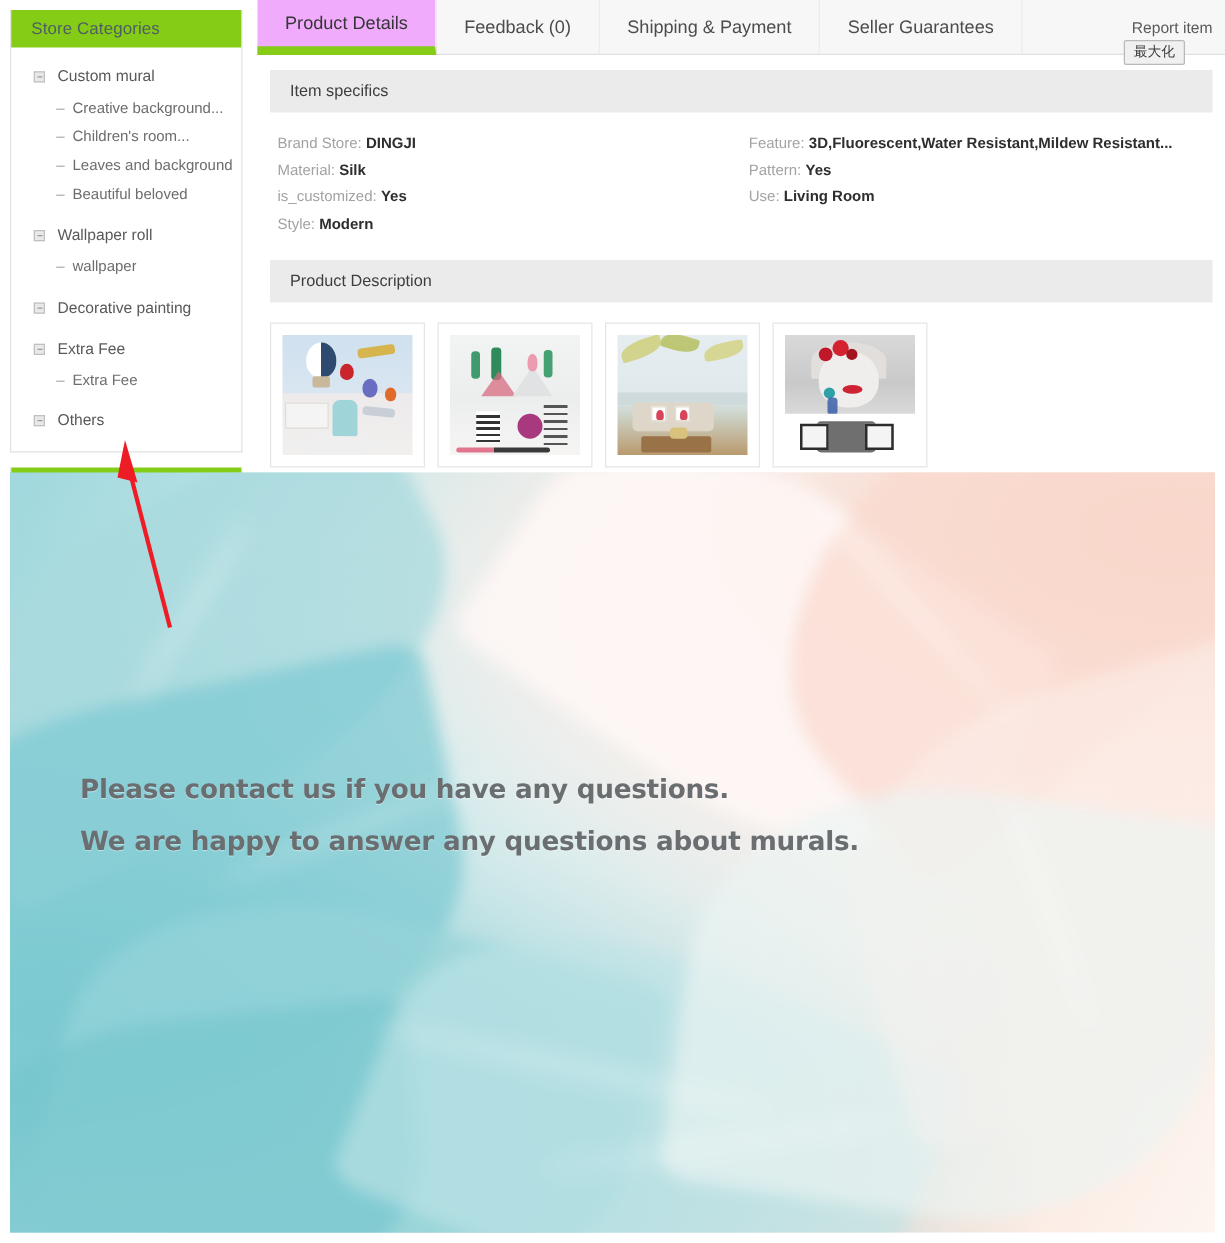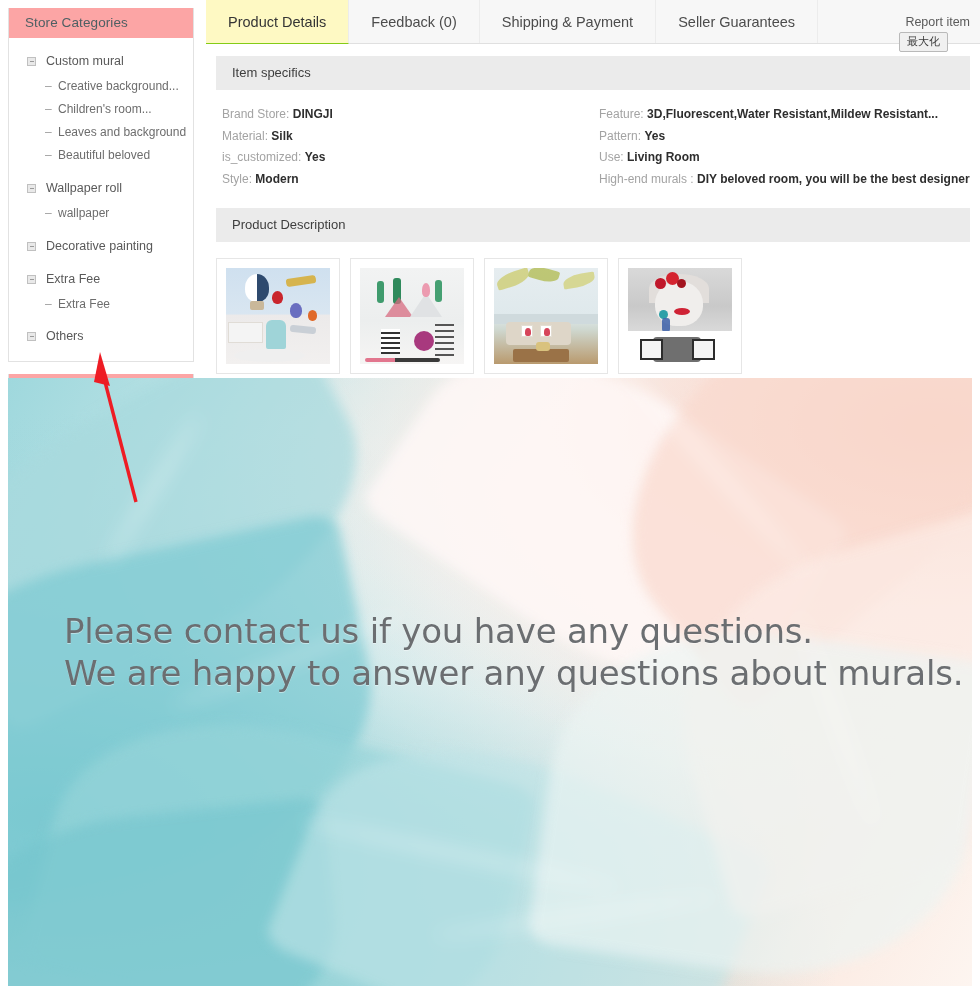--- a/index.html
+++ b/index.html
@@ -32,21 +32,21 @@
     left: 8px; top: 8px;
     width: 186px;
   }
   .side-panel {
     background: #ffffff;
     border: 1px solid #e2e2e2;
     border-top: none;
     margin-bottom: 12px;
   }
   .side-head {
-    background: #fca5a5;
+    background: #84cc16;
     color: #4e5f63;
     font-size: 13.5px;
     padding: 8px 0 8px 16px;
     letter-spacing: .1px;
     height: 30px;
     line-height: 14px;
   }
   .side-body { padding: 10px 0 12px 0; }
 
   .cat-row {
@@ -144,23 +144,23 @@
   .tab {
     display: flex;
     align-items: center;
     padding: 0 22px;
     font-size: 14.5px;
     color: #4c4c4c;
     cursor: pointer;
     border-right: 1px solid #ececec;
   }
   .tab.active {
-    background: #fef9c3;
+    background: #f0abfc;
     color: #353535;
-    border-bottom: 1px solid #84cc16;
+    border-bottom: 7px solid #84cc16;
     margin-bottom: -1px;
   }
   .report-item {
     margin-left: auto;
     display: flex;
     align-items: center;
     padding: 0 10px 0 0;
     font-size: 12.5px;
     color: #5a5a5a;
     cursor: pointer;
@@ -314,22 +314,22 @@
     filter: blur(9px);
     pointer-events: none;
   }
 
   .banner-text {
     position: absolute;
     left: 56px; top: 232px;
     z-index: 20;
     color: #6b6e71;
     font-family: "DejaVu Sans", sans-serif;
-    font-weight: normal;
-    font-size: 34px;
+    font-weight: bold;
+    font-size: 21px;
     line-height: 42px;
     letter-spacing: -.2px;
     text-shadow: 0 1px 0 rgba(255,255,255,.4);
     white-space: nowrap;
   }
   .banner-text .l2 { display: block; }
 </style>
 </head>
 <body>
 
@@ -451,24 +451,20 @@
             <span>Feature:</span>
             <b>3D,Fluorescent,Water Resistant,Mildew Resistant...</b>
           </div>
           <div class="spec-line">
             <span>Pattern:</span>
             <b>Yes</b>
           </div>
           <div class="spec-line">
             <span>Use:</span>
             <b>Living Room</b>
-          </div>
-          <div class="spec-line">
-            <span>High-end murals :</span>
-            <b>DIY beloved room, you will be the best designer</b>
           </div>
         </div>
       </div>
 
       <div class="sec-head" style="margin-top:14px;">Product Description</div>
 
       <div class="thumbs">
         <div class="thumb">
           <div class="img t1">
             <span class="balloon b1"></span>

